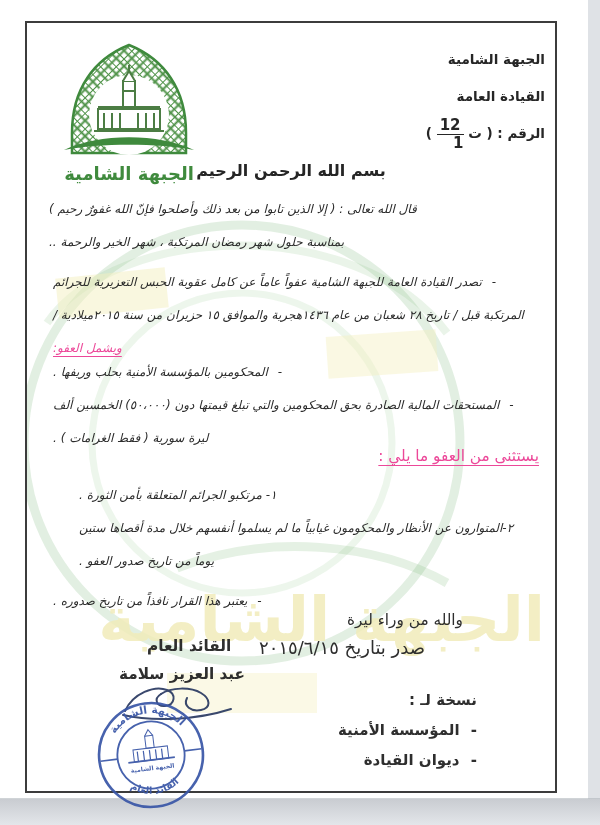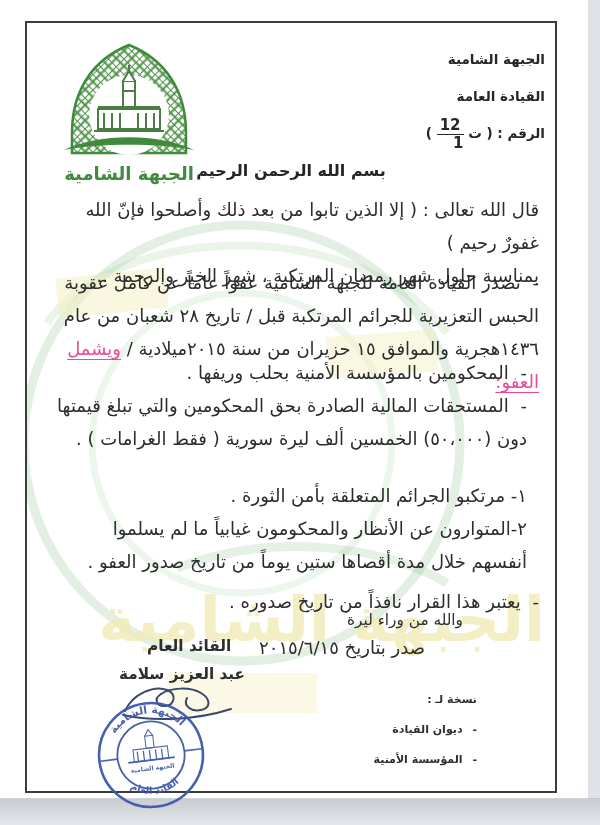--- a/index.html
+++ b/index.html
@@ -32,37 +32,37 @@
   .hdr-right{top:18px;left:auto;right:10px;text-align:right;font-weight:bold;font-size:13.5px;color:#262626;line-height:37px;}
   .frac{display:inline-block;vertical-align:middle;text-align:right;line-height:1;font-size:15px;font-weight:bold;margin:0 0;direction:ltr;}
   .frac .num{display:block;border-bottom:1.4px solid #262626;padding:0 3px 1px;}
   .frac .den{display:block;padding-top:1px;}
 
   .logo-wrap{top:12px;right:auto;left:26px;width:152px;text-align:center;}
   .logo-caption{margin-top:2px;font-size:18px;font-weight:bold;color:#3f8a3d;letter-spacing:0px;}
 
   .basmala{top:138px;left:0;width:100%;text-align:center;font-weight:bold;font-size:16px;color:#252525;}
 
-  .para{font-size:18px;line-height:33px;text-align:right;color:#2c2c2c;}
+  .para{font-size:12px;line-height:33px;text-align:left;color:#2c2c2c;font-style:italic;}
   .intro{top:170px;right:16px;left:22px;}
   .amnesty{top:243px;right:16px;left:26px;}
   .included{top:333px;right:28px;left:26px;}
   .red{color:#ec4899;text-decoration:underline;text-underline-offset:4px;}
   .excl-head{top:424px;right:16px;left:22px;font-size:15.3px;}
   .exclusions{top:456px;right:28px;left:26px;margin-left:26px;}
   .excl-item{display:block;}
   .effective{top:562px;right:16px;left:26px;}
   .closing{top:588px;right:92px;font-size:15.3px;}
   .issued-row{top:614px;right:130px;font-size:18px;margin-left:26px;}
   .cmd-title{top:614px;left:120px;font-weight:bold;font-size:15.3px;}
   .cmd-name{top:642px;left:92px;font-weight:bold;font-size:15.3px;}
   .signature{top:658px;left:92px;width:120px;height:44px;}
   .stamp{top:676px;left:68px;width:112px;height:112px;transform:rotate(-7deg);opacity:.93;}
 
-  .copies{top:662px;right:78px;font-size:11px;font-weight:bold;line-height:30px;text-align:right;}
+  .copies{top:662px;right:78px;font-size:15px;font-weight:bold;line-height:30px;text-align:right;}
 
   .dash{padding-left:6px;}
 </style>
 </head>
 <body>
 
 <div class="scan-edge-right"></div>
 <div class="scan-shadow-line"></div>
 <div class="scan-edge-bottom"></div>
 
@@ -131,20 +131,23 @@
     <div>
       <span class="dash">-</span>
       <span>المحكومين بالمؤسسة الأمنية بحلب وريفها .</span>
     </div>
     <div>
       <span class="dash">-</span>
       <span>المستحقات المالية الصادرة بحق المحكومين والتي تبلغ قيمتها دون (٥٠،٠٠٠) الخمسين ألف ليرة سورية   ( فقط الغرامات ) .</span>
     </div>
   </div>
 
+  <div class="layer excl-head">
+    <span class="red">يستثنى من العفو ما يلي :</span>
+  </div>
 
   <div class="layer para exclusions">
     <span class="excl-item">١- مرتكبو الجرائم المتعلقة بأمن الثورة .</span>
     <span class="excl-item">٢-المتوارون عن الأنظار والمحكومون غيابياً ما لم يسلموا أنفسهم خلال مدة أقصاها ستين يوماً من تاريخ صدور العفو .</span>
   </div>
 
   <div class="layer para effective">
     <span class="dash">-</span>
     <span>يعتبر هذا القرار نافذاً من تاريخ صدوره .</span>
   </div>
@@ -186,21 +189,21 @@
     <text font-size="9.5" font-weight="bold" fill="#3a57a7" text-anchor="middle">
       <textPath href="#arcBot" startOffset="50%">القائد العام</textPath>
     </text>
     <text x="55" y="70" font-size="6" font-weight="bold" fill="#3a57a7" text-anchor="middle">الجبهة الشامية</text>
   </svg>
 
   <div class="layer copies">
     <div>نسخة لـ :</div>
     <div>
       <span class="dash">-</span>
+      <span>المؤسسة الأمنية</span>
+    </div>
+    <div>
+      <span class="dash">-</span>
       <span>ديوان القيادة</span>
     </div>
-    <div>
-      <span class="dash">-</span>
-      <span>المؤسسة الأمنية</span>
-    </div>
   </div>
 
 </div>
 
 </body></html>

